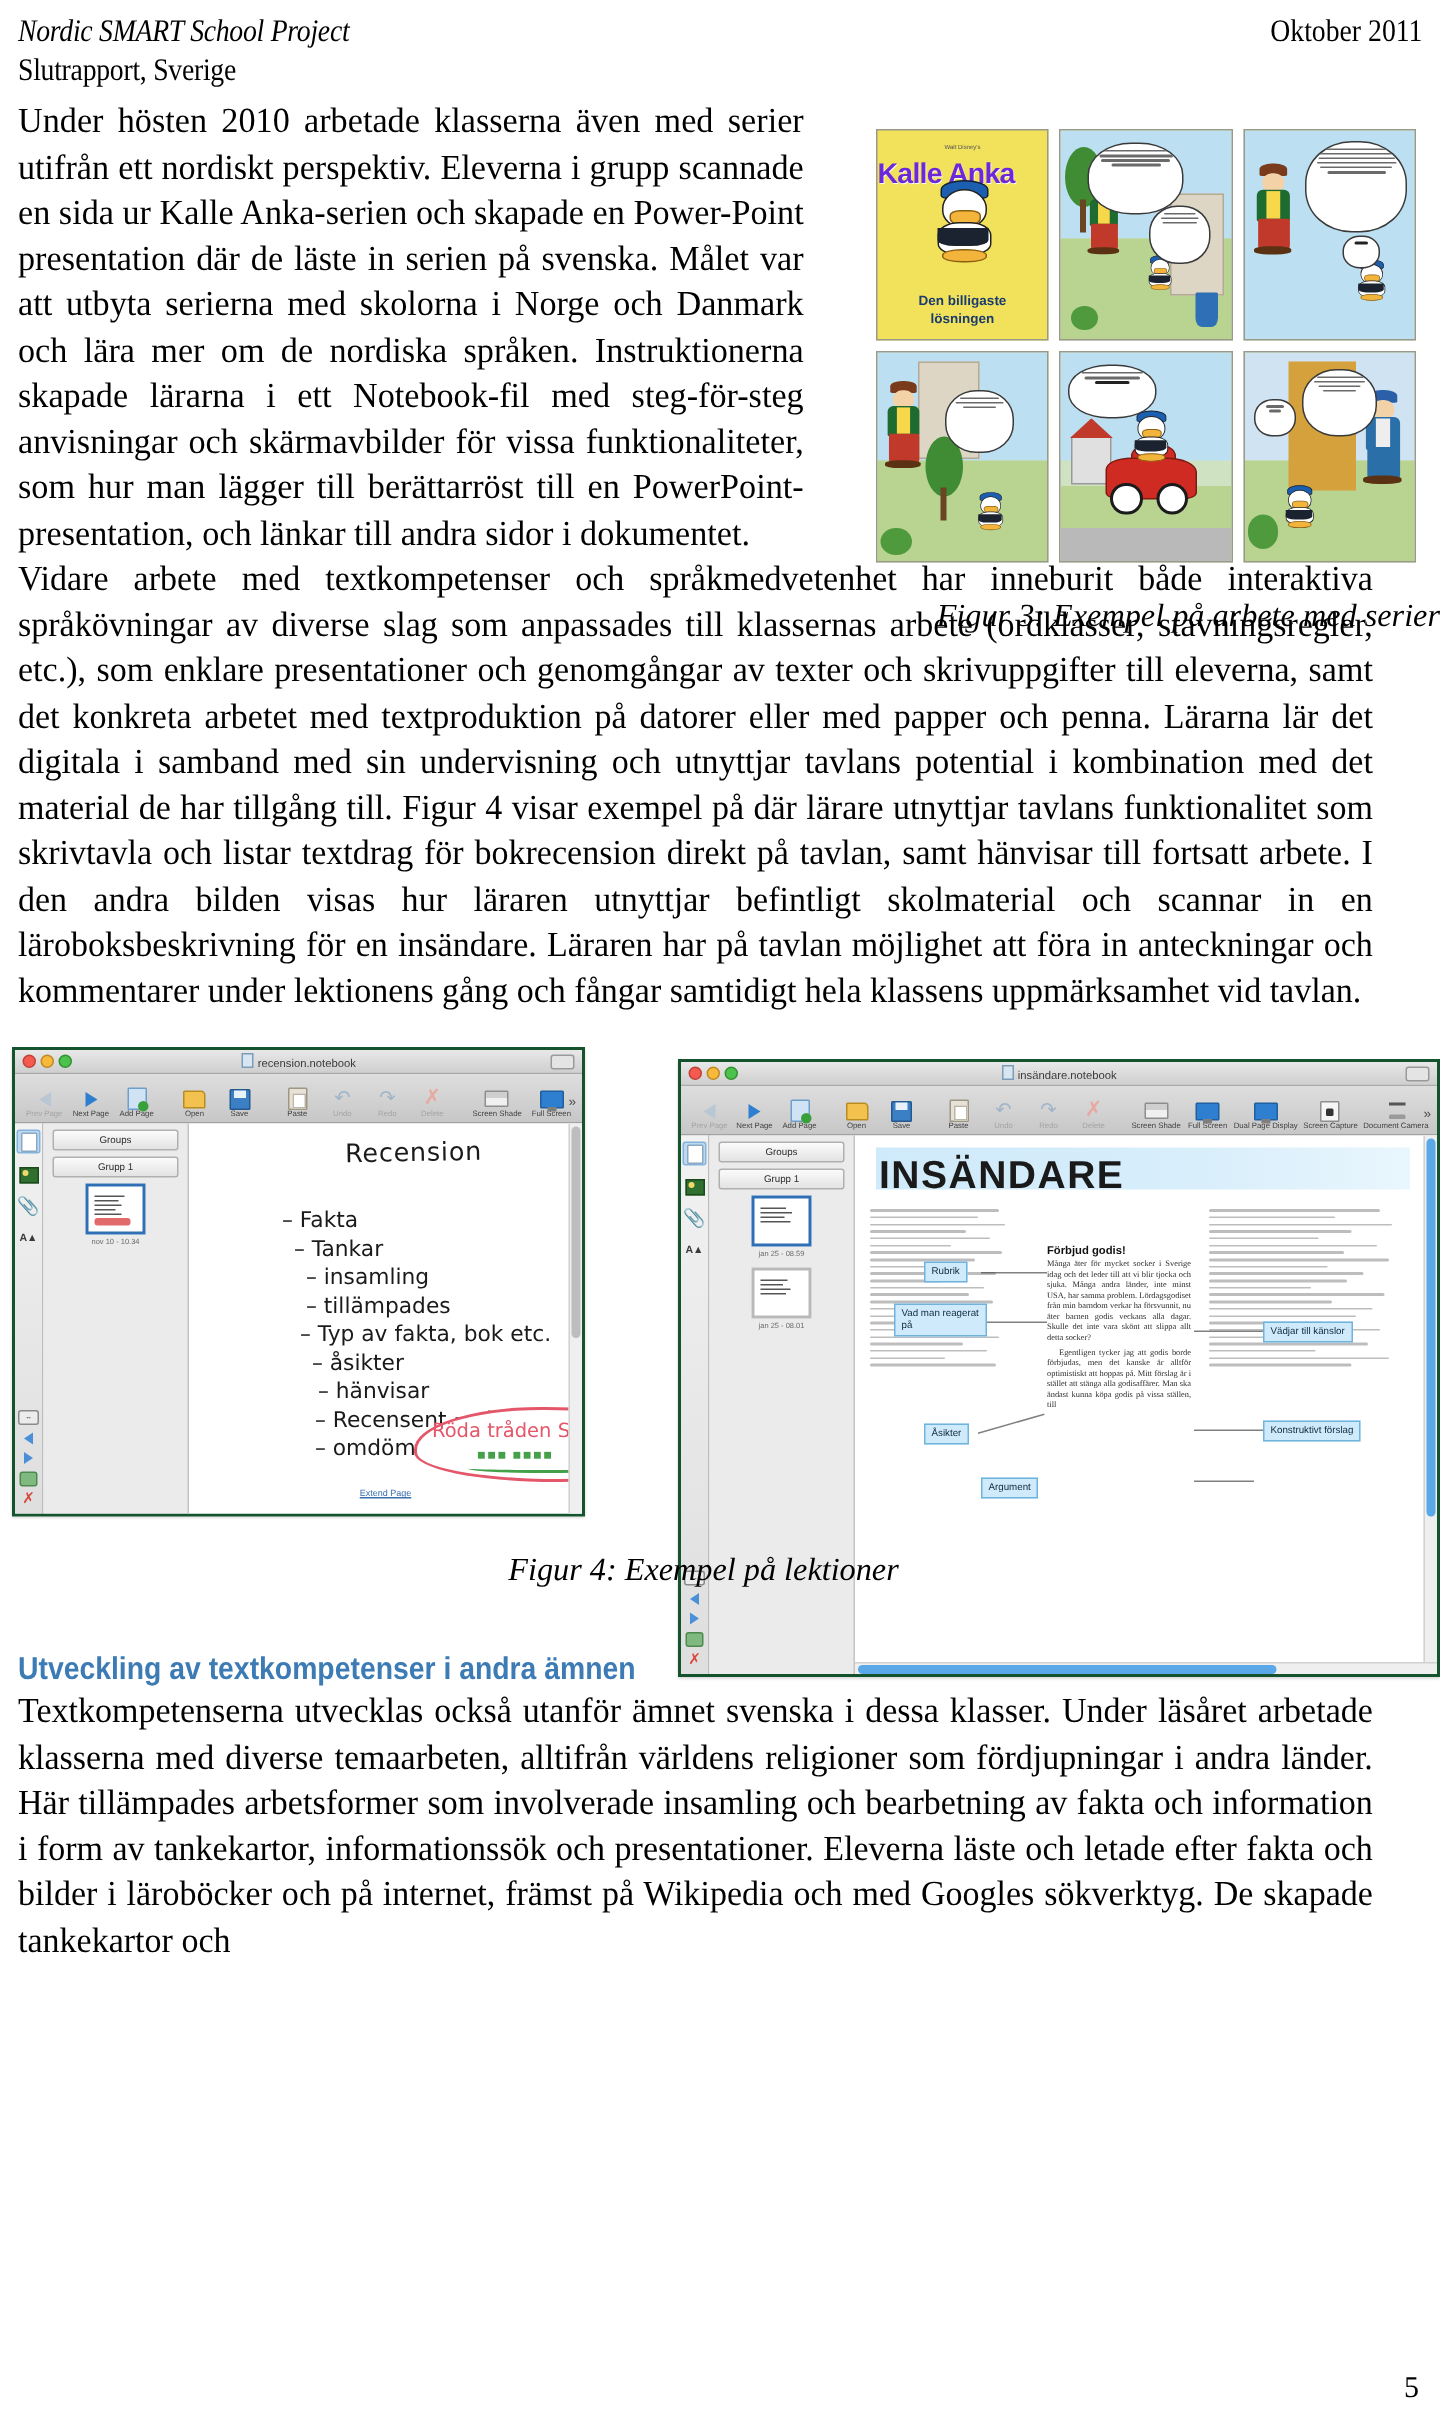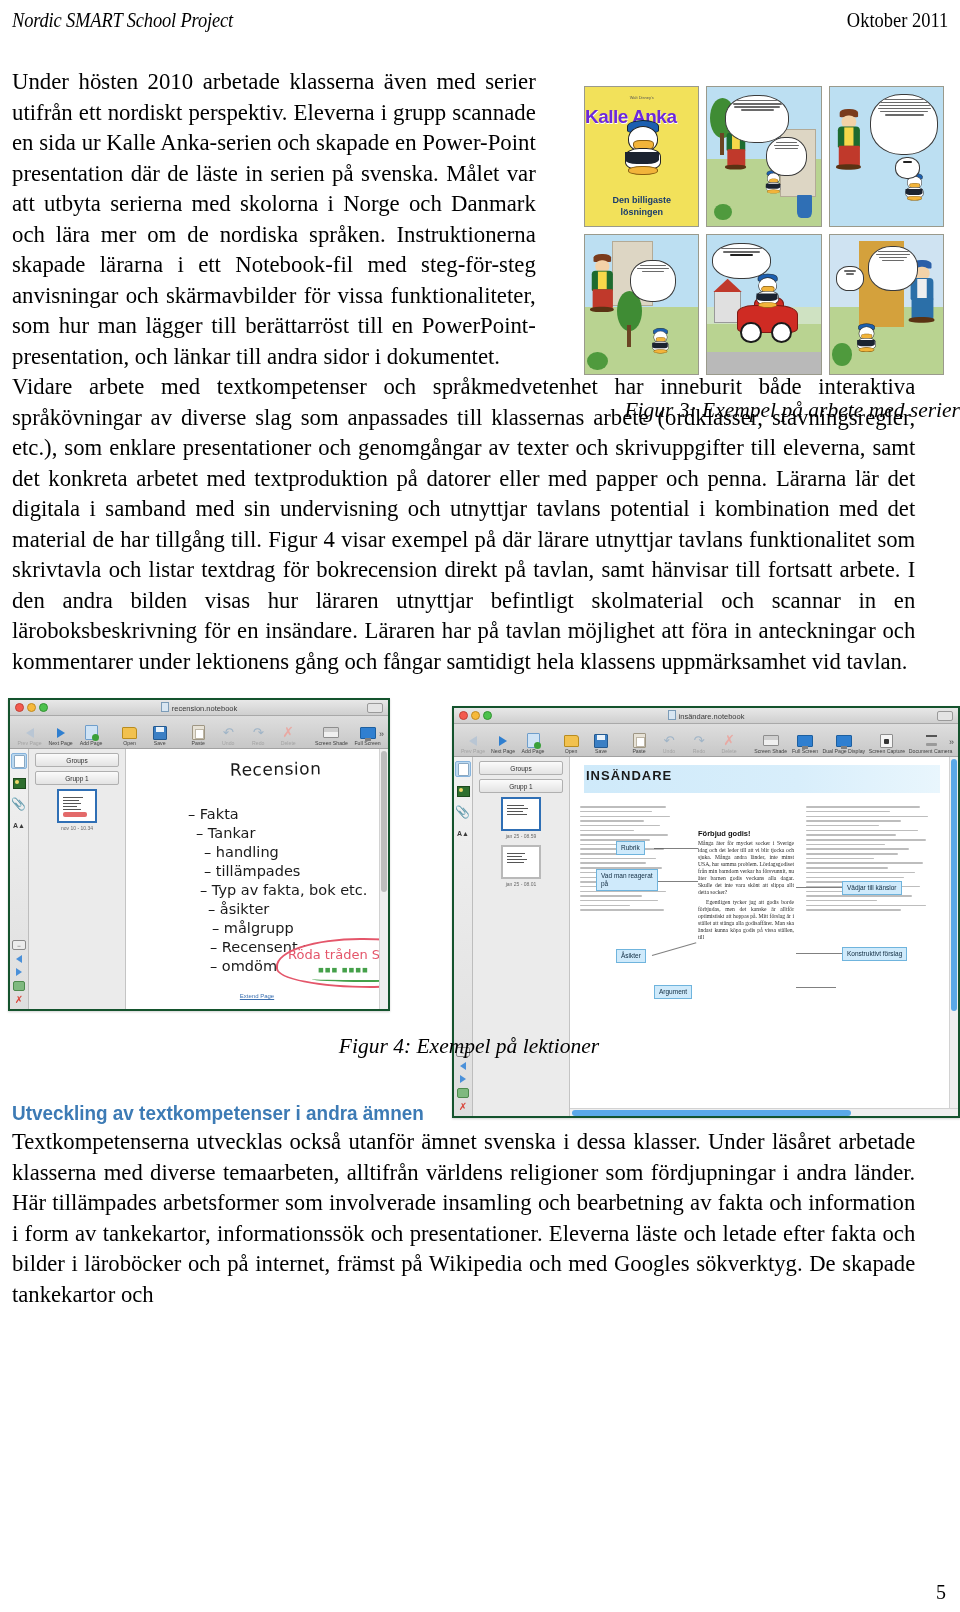--- a/index.html
+++ b/index.html
@@ -417,21 +417,21 @@
 
   
   .ins-banner {
     position: absolute; left: 14px; top: 8px; right: 18px;
     height: 28px;
     background: linear-gradient(90deg,#cfeafa 0%, #d8eefb 60%, #e9f6fd 100%);
   }
   .ins-title {
     position: absolute; left: 16px; top: 11px;
     font-family: "Liberation Sans", sans-serif;
-    font-weight: bold; font-size: 13px; letter-spacing: 1px;
+    font-weight: bold; font-size: 26px; letter-spacing: 1px;
     color: #1a1a1a;
   }
   .scan-area { position:absolute; left:10px; top:46px; right:16px; bottom:12px; }
   .scan-col {
     position:absolute; top:0; bottom:0;
   }
   .scan-col i {
     display:block; height:1.5px; background:#9a9a9a; margin:3.2px 0; border-radius:1px;
     opacity:0.65;
   }
@@ -479,20 +479,23 @@
     font-size: 20px;
   }
 </style>
 </head>
 <body>
 
 <div class="page-header">
   <div class="hdr-row">
     <div class="hdr-left">Nordic SMART School Project</div>
     <div class="hdr-right">Oktober 2011</div>
+  </div>
+  <div class="hdr-row">
+    <div class="hdr-left sub">Slutrapport, Sverige</div>
   </div>
 </div>
 
 <div class="content">
 
   <div class="col-text">
     <p>Under hösten 2010 arbetade klasserna även med serier utifrån ett nordiskt perspektiv. Eleverna i grupp scannade en sida ur Kalle Anka-serien och skapade en Power-Point presentation där de läste in serien på svenska. Målet var att utbyta serierna med skolorna i Norge och Danmark och lära mer om de nordiska språken. Instruktionerna skapade lärarna i ett Notebook-fil med steg-för-steg anvisningar och skärmavbilder för vissa funktionaliteter, som hur man lägger till berättarröst till en PowerPoint-presentation, och länkar till andra sidor i dokumentet.</p>
   </div>
 
   <div class="figure-comic">
@@ -833,25 +836,25 @@
             </div>
             <div class="thumb-cap">nov 10 - 10.34</div>
           </div>
         </div>
 
         <div class="canvas">
           <div class="hand hand-title">Recension</div>
           <ul class="hand hand-list">
             <li>Fakta</li>
             <li class="hl-2">Tankar</li>
-            <li class="hl-3">handling</li>
+            <li class="hl-3">insamling</li>
             <li class="hl-4">tillämpades</li>
             <li class="hl-5">Typ av fakta, bok etc.</li>
             <li class="hl-6">åsikter</li>
-            <li class="hl-7">målgrupp</li>
+            <li class="hl-7">hänvisar</li>
             <li class="hl-8">Recensent = du</li>
             <li class="hl-9">omdöme</li>
           </ul>
           <div class="red-cloud">
             <div class="rc-text">Röda tråden Sid 12-13!</div>
             <div class="rc-sub">◼◼◼ ◼◼◼◼</div>
             <div class="rc-underline"></div>
           </div>
           <div class="extend-page">Extend Page</div>
           <div class="canvas-scroll-r">

